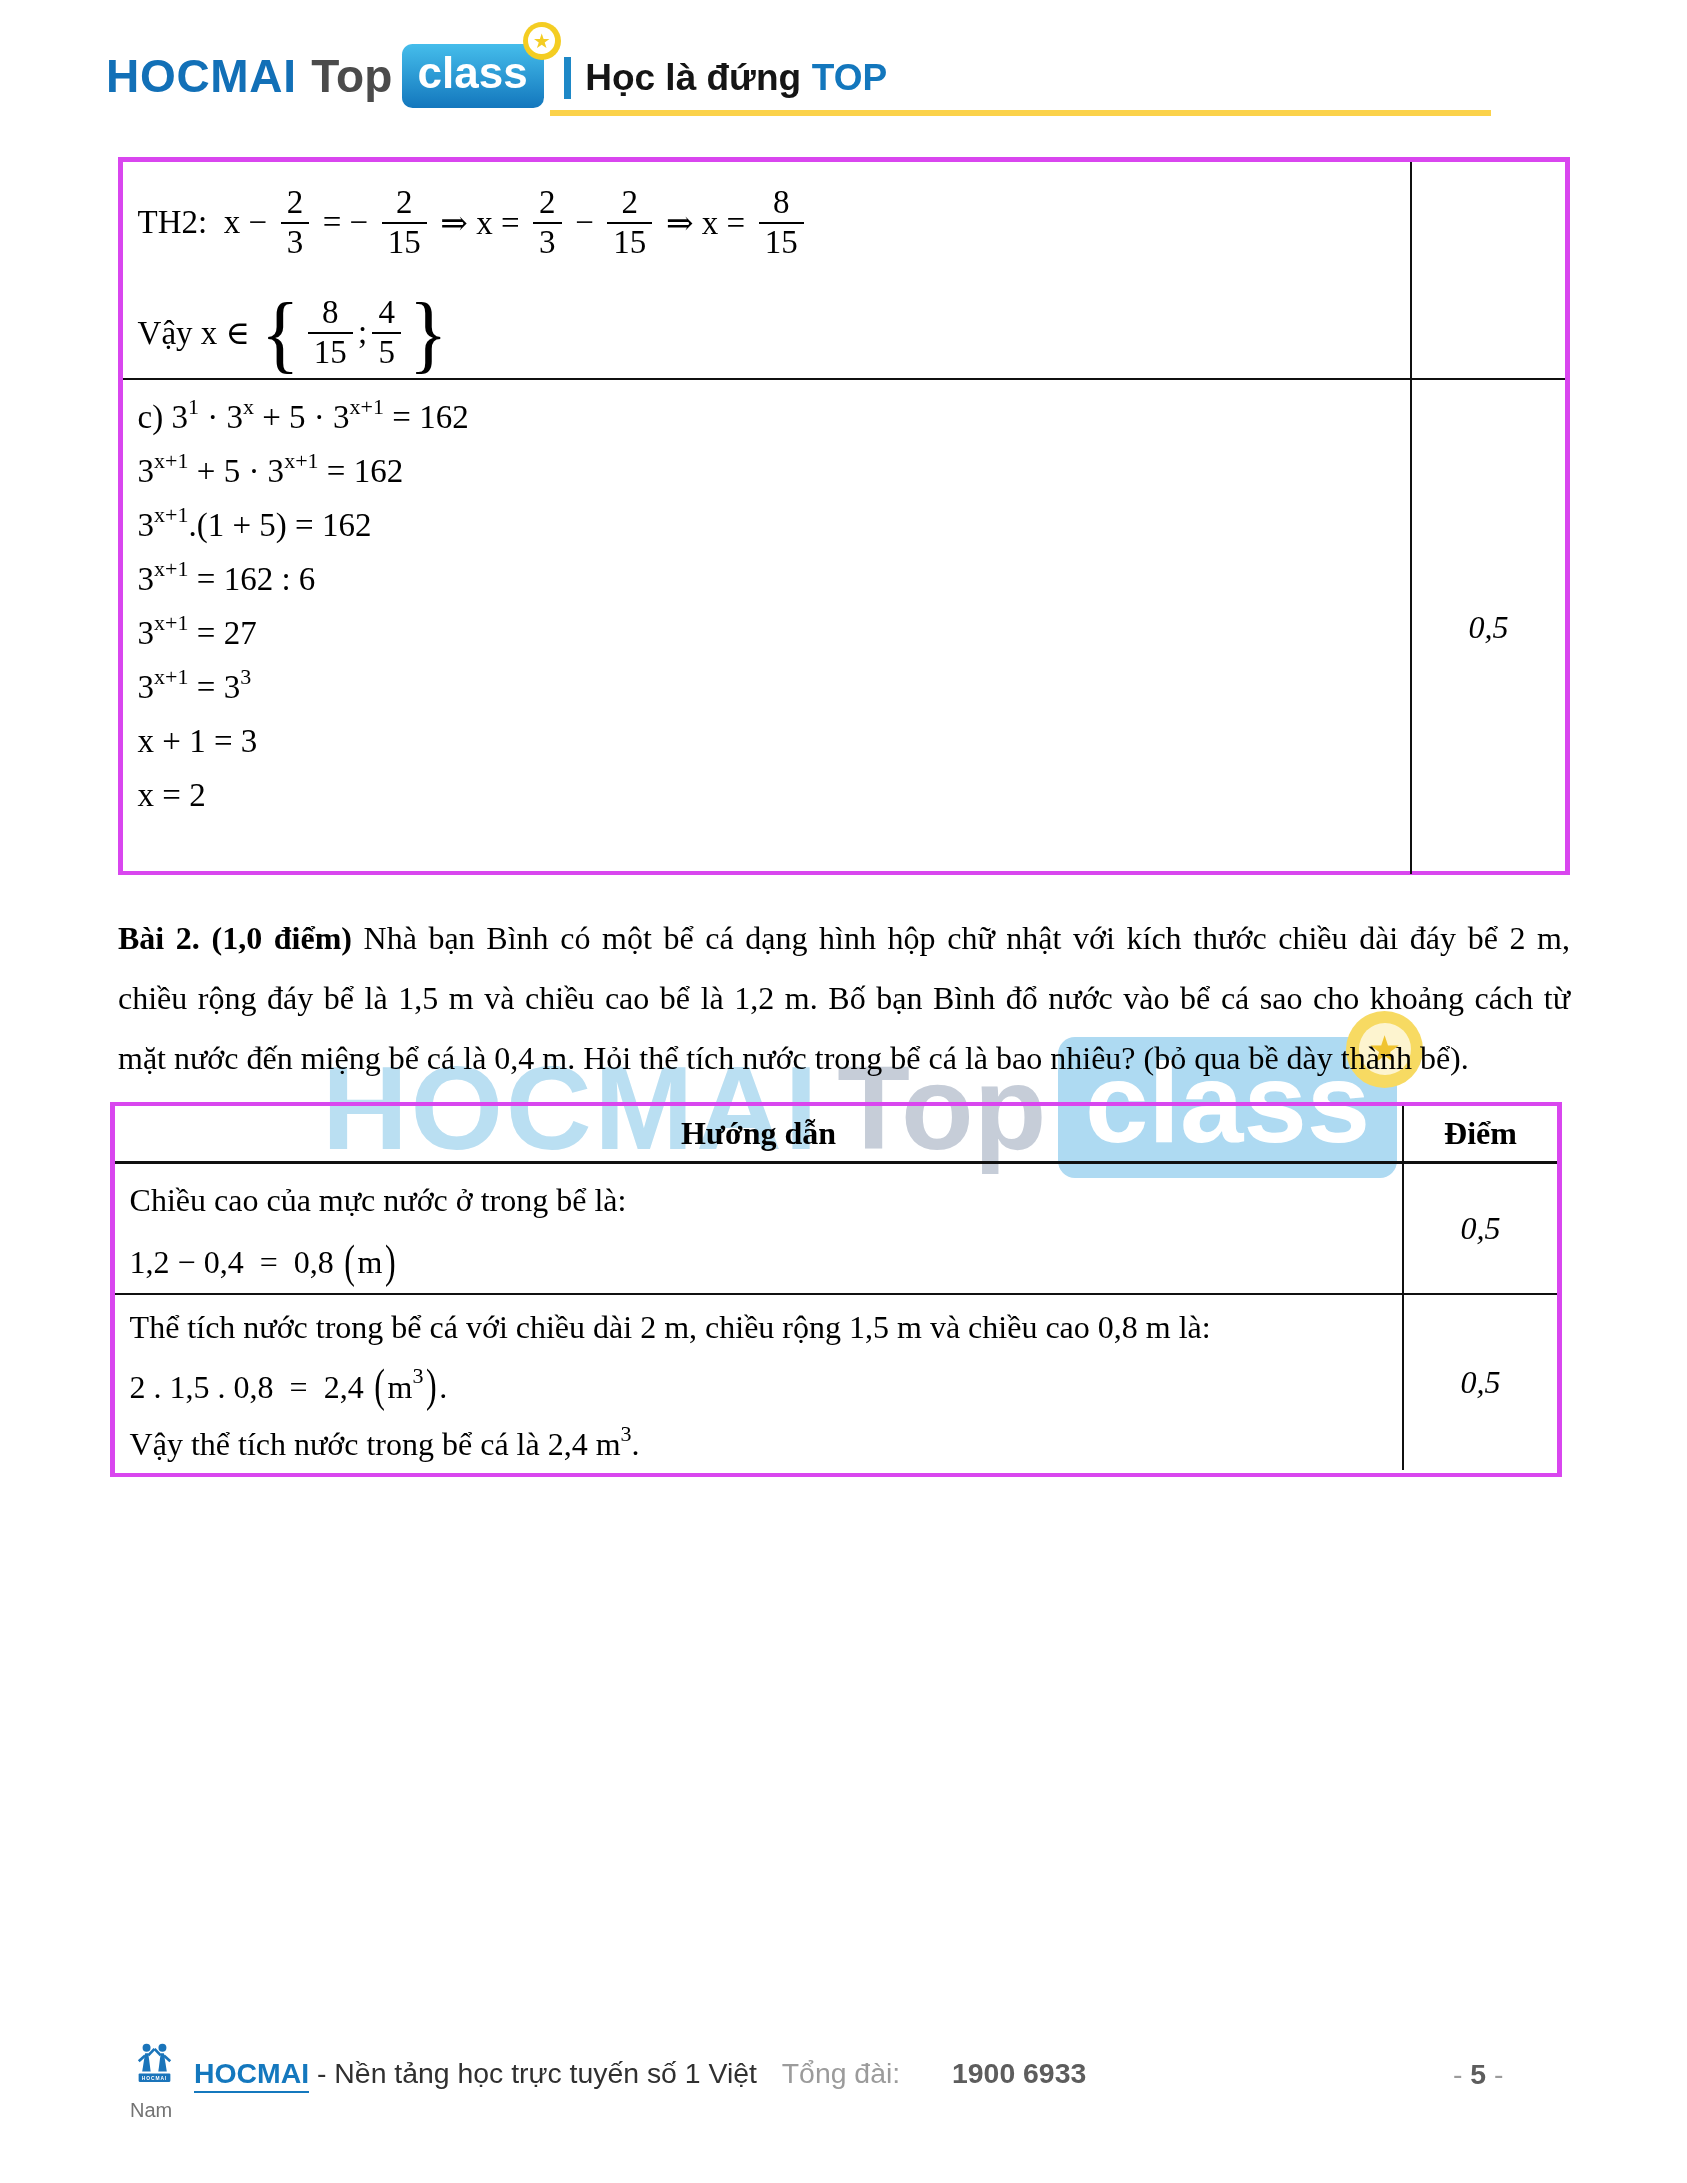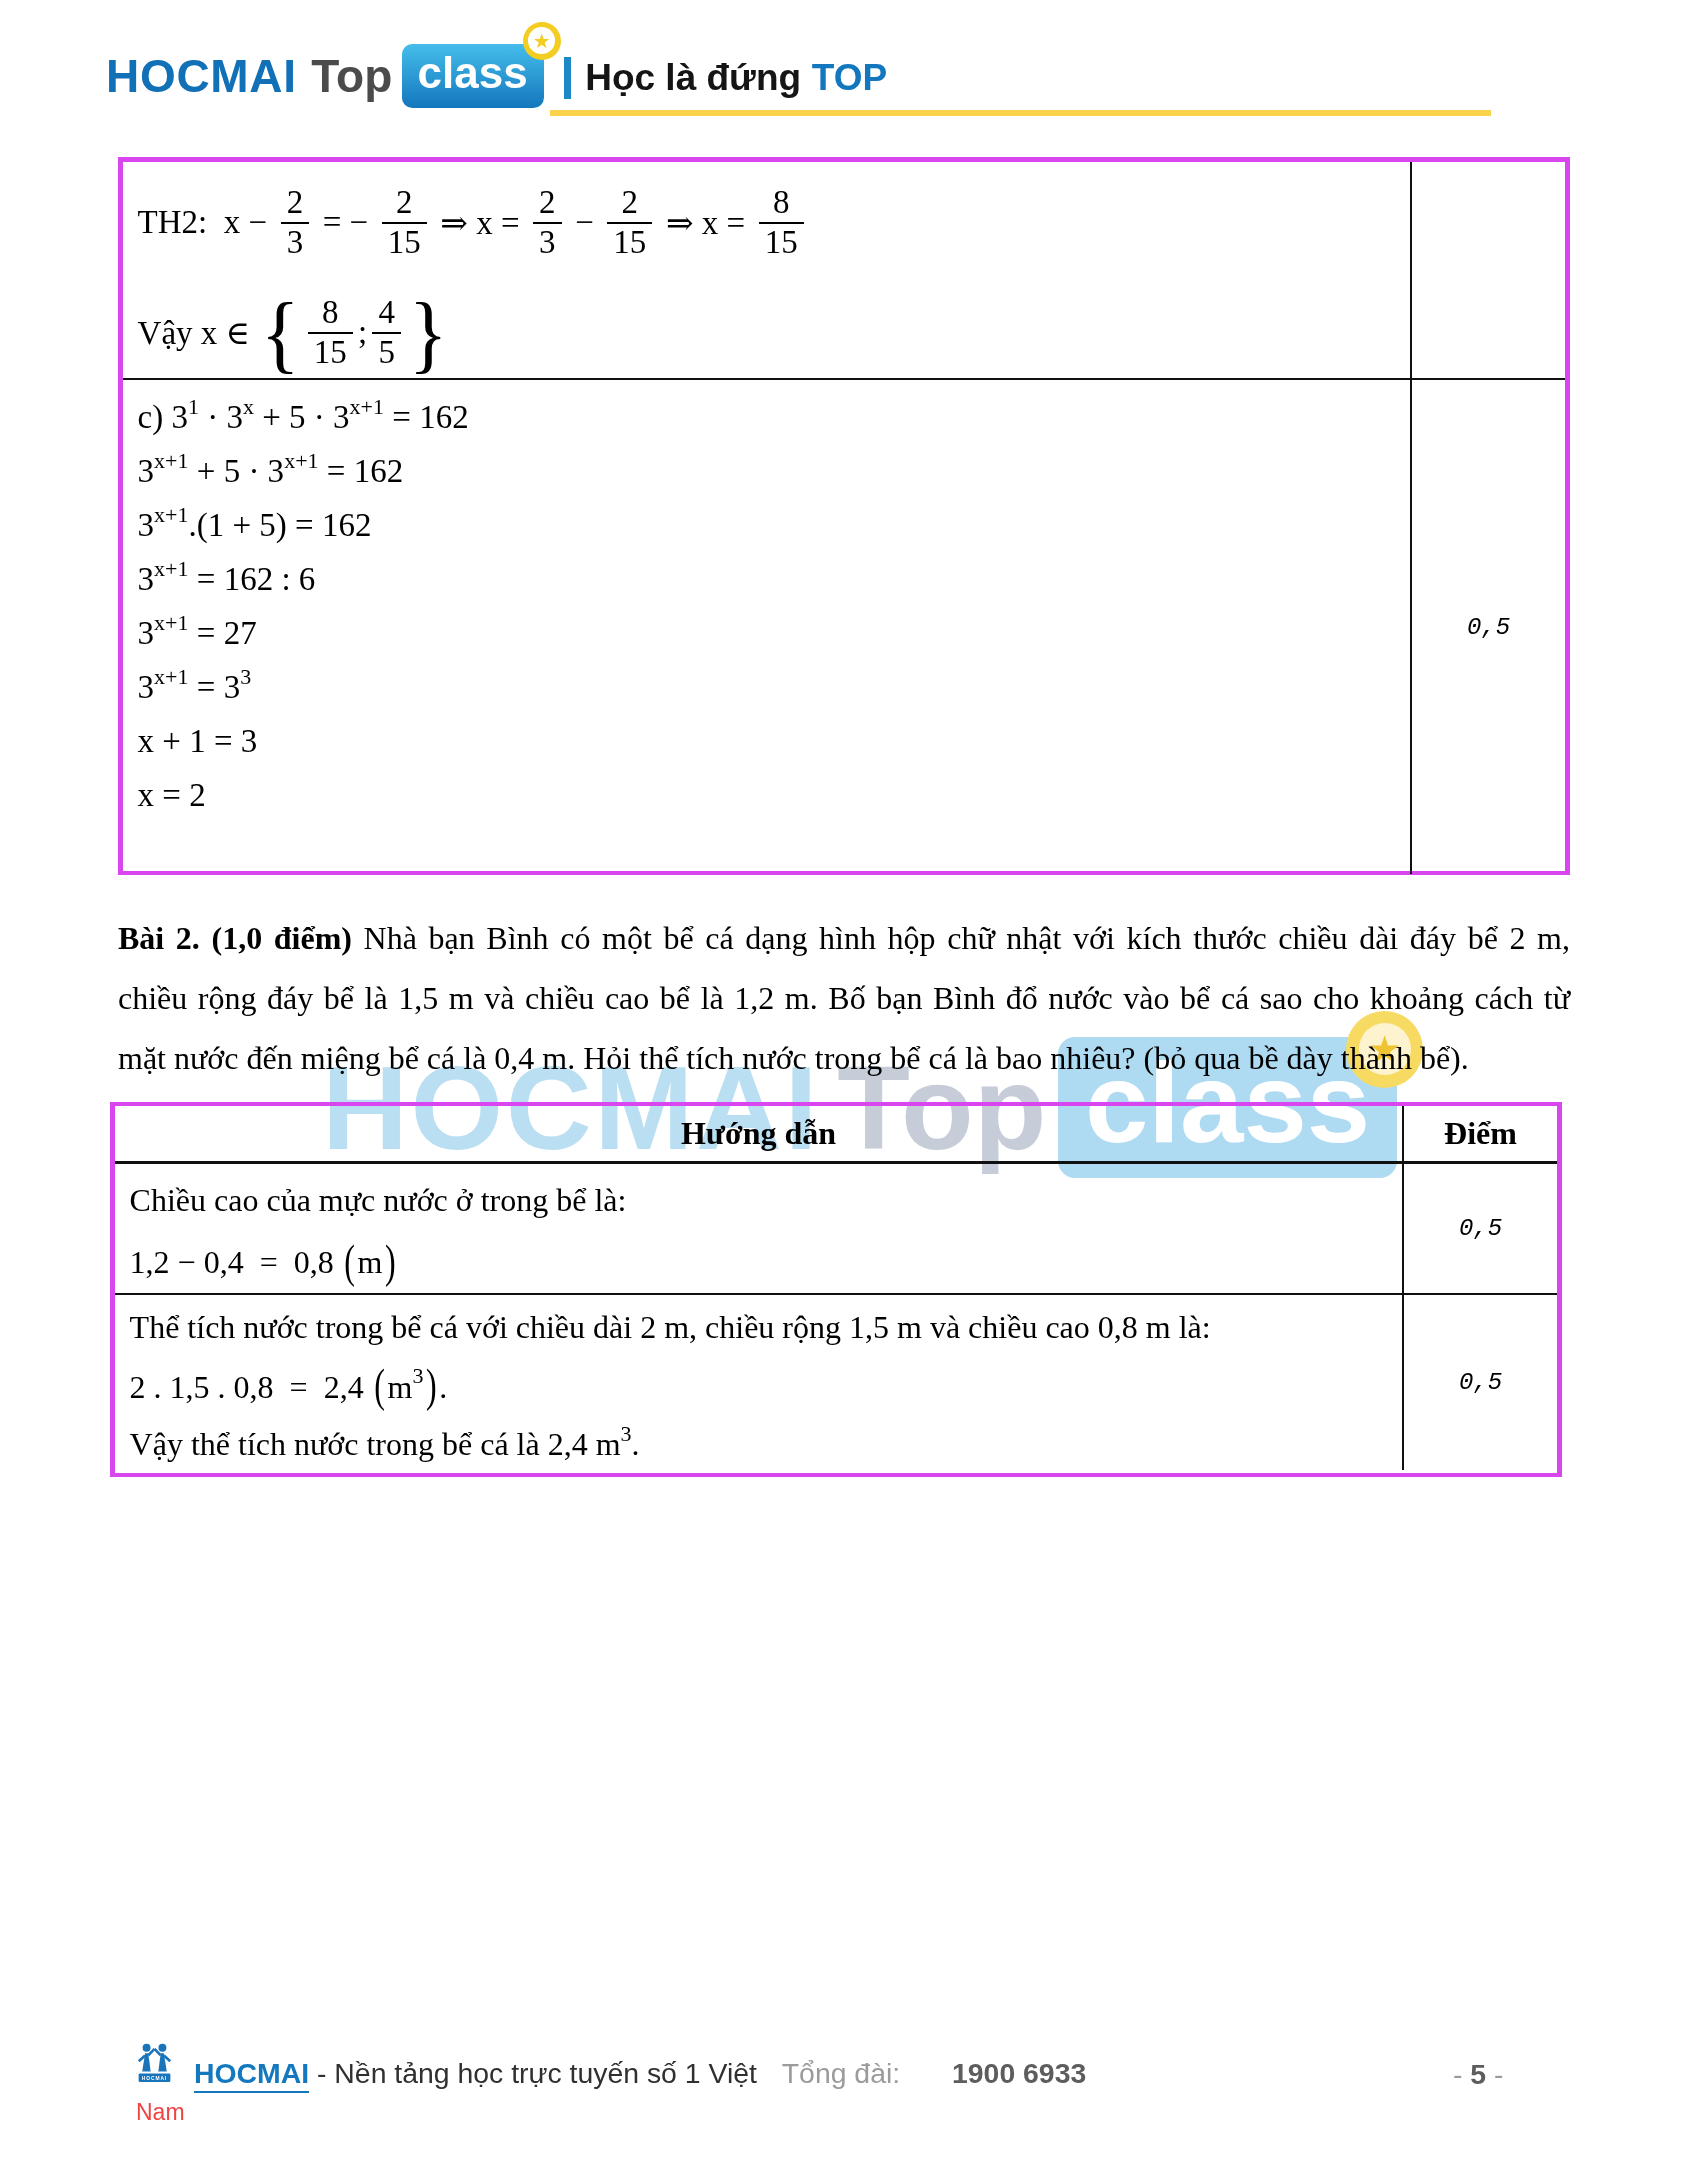--- a/index.html
+++ b/index.html
@@ -37,21 +37,21 @@
   .wm-badge .inner{width:52px;height:52px;border-radius:50%;background:#fdf4cf;display:flex;
             align-items:center;justify-content:center;font-size:37px;color:#f0c430;line-height:1;}
 
   
   .tbl{position:absolute;border:5px solid #d946ef;z-index:1;background:transparent;}
   .t1{left:118px;top:157px;width:1452px;height:718px;border-bottom-width:4.6px;}
   .t2{left:110px;top:1102px;width:1452px;height:375px;border-top-width:4px;border-bottom-width:4.6px;}
   .trow{display:flex;width:100%;}
   .cell-main{width:1289px;border-right:2.6px solid #101010;padding-left:14.6px;}
   .cell-score{flex:1;display:flex;align-items:center;justify-content:center;}
-  .score-val{font-style:italic;font-size:24px;font-family:Liberation Mono, monospace;}
+  .score-val{font-style:italic;font-size:32px;}
   .t1 .r1{height:218px;border-bottom:2px solid #101010;}
   .t1 .r2{height:494px;}
   .t2 .hd{height:58px;border-bottom:3.3px solid #101010;}
   .t2 .hd .cell-main{display:flex;align-items:center;justify-content:center;padding-left:0;}
   .t2 .hd .cell-score{font-weight:bold;}
   .th-text{font-weight:bold;font-size:32px;}
   .t2 .r1{height:131px;border-bottom:2px solid #101010;}
   .t2 .r2{height:175px;}
 
   
@@ -92,21 +92,21 @@
   .footer{position:absolute;left:0;top:2038px;width:1687px;height:119px;z-index:1;
           font-family:"Liberation Sans","DejaVu Sans",sans-serif;}
   .f-logo{position:absolute;left:130px;top:5.3px;}
   .f-line{position:absolute;left:194px;top:18.5px;display:flex;align-items:baseline;white-space:pre;}
   .f-brand{font-size:28.4px;font-weight:bold;color:#1478be;border-bottom:2.6px solid #1478be;padding-bottom:1.3px;}
   .f-desc{font-size:28.4px;color:#303030;}
   .f-hot-label{font-size:28.4px;color:#9b9b9b;margin-left:17px;}
   .f-hot-num{font-size:28.4px;font-weight:bold;color:#5d5d5d;margin-left:44px;}
   .f-page{position:absolute;left:1453px;top:20px;font-size:28.4px;color:#9b9b9b;white-space:pre;}
   .f-page b{color:#5d5d5d;}
-  .f-line2{position:absolute;left:136px;top:61px;font-size:23px;color:#ef4444;}
+  .f-line2{position:absolute;left:130px;top:61px;font-size:20px;color:#737373;}
 </style>
 </head>
 <body>
 
 <div id="page">
 
   <div class="brand">
     <span class="brand-hocmai">HOCMAI</span>
     <span class="brand-top">Top</span>
     <span class="class-box">

